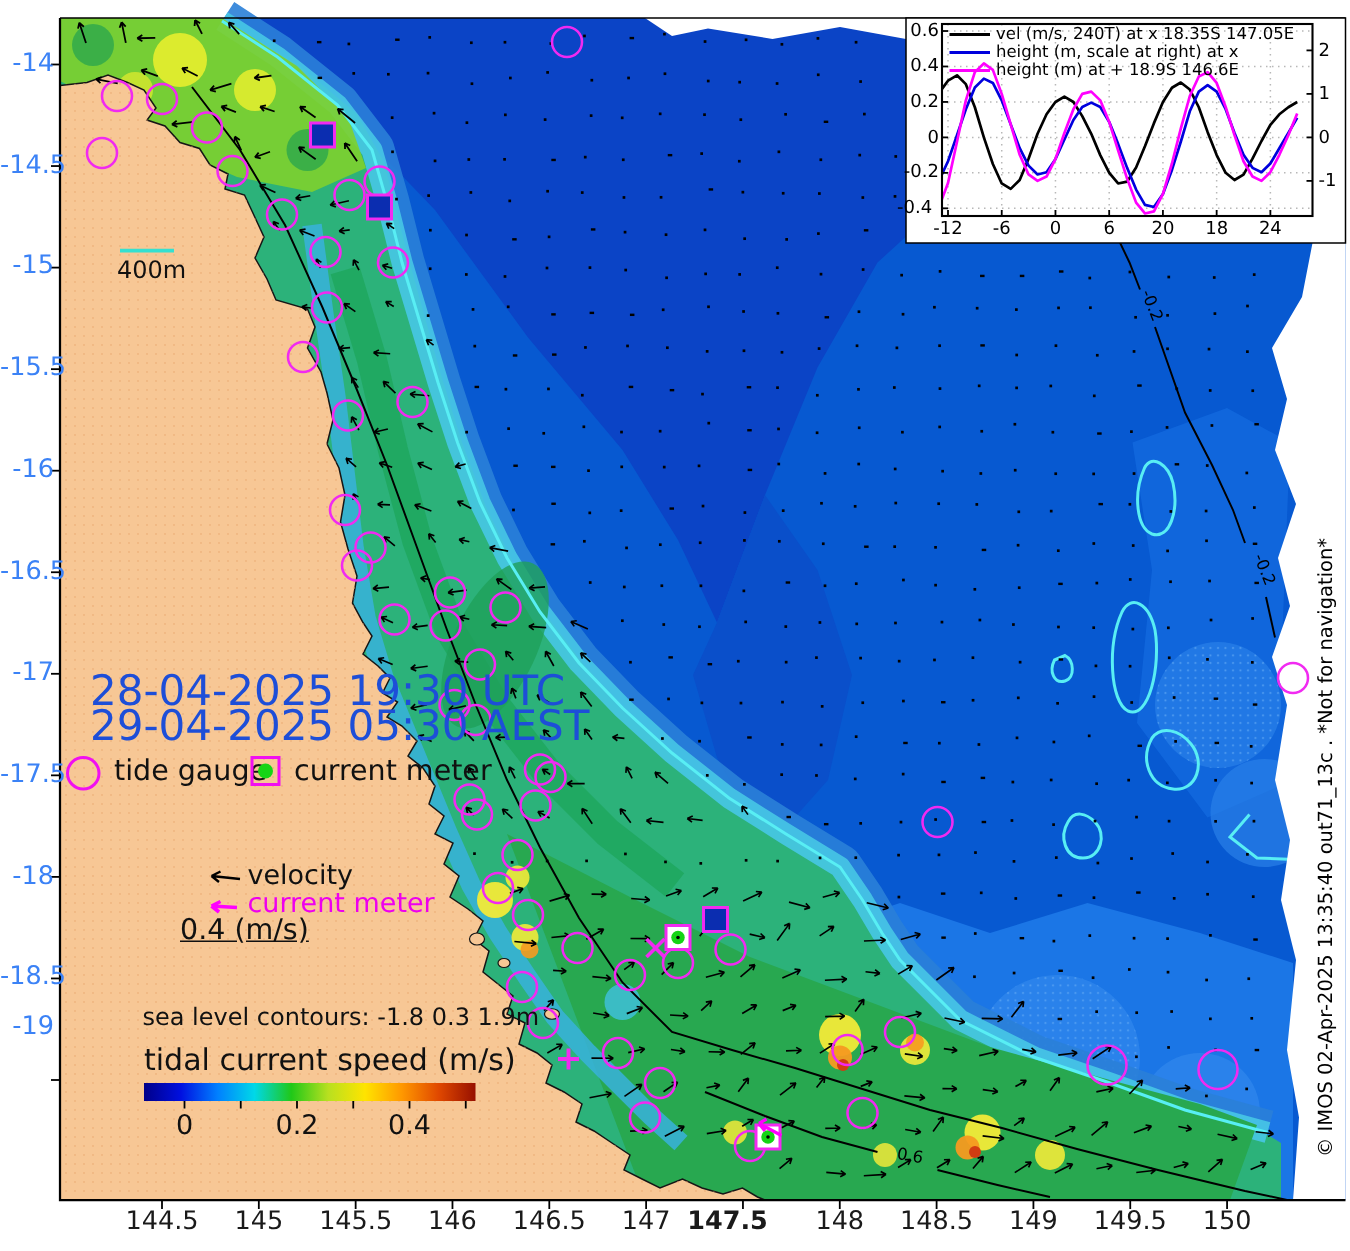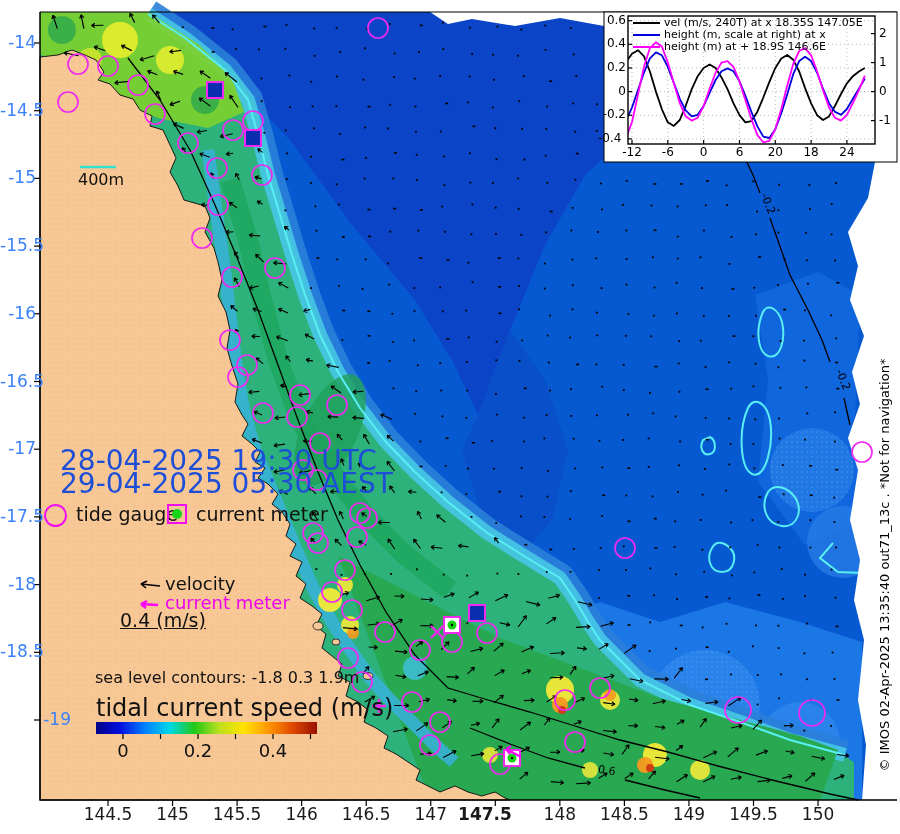--- a/index.html
+++ b/index.html
@@ -7,21 +7,21 @@
        font-family:"DejaVu Sans","Liberation Sans",sans-serif;color:#111;}
   #map-svg{position:absolute;left:0;top:0;}
   .lbl{position:absolute;white-space:nowrap;line-height:1.05;}
   .xtick{font-size:17px;width:70px;text-align:center;color:#1a1a1a;}
   .ytick{font-size:17px;width:36px;text-align:right;color:#3b82f6;}
   .date{font-size:28px;color:#1d4ed8;}
   .leglbl{font-size:19px;}
   .vel{font-size:18px;}
   .magenta{color:#ee00ee;}
   .note{font-size:16px;}
-  .cbtitle{font-size:24px;}
+  .cbtitle{font-size:20px;}
   .cbtick{font-size:18px;width:50px;text-align:center;}
   .scalebar{font-size:16px;}
   .credit{font-size:13px;color:#000;transform:translate(-50%,-50%) rotate(-90deg);}
   .inset-tick{font-size:12px;color:#000;}
   .inset-leg{font-size:11px;color:#000;}
   .ctlabel{font-size:11px;color:#000;}
   .swatch-circle{position:absolute;width:19px;height:19px;border:2px solid #f10ff1;border-radius:50%;}
   .swatch-square{position:absolute;width:16px;height:16px;border:2px solid #f10ff1;display:flex;align-items:center;justify-content:center;}
   .swatch-square .dot{width:10px;height:10px;border-radius:50%;background:#16d416;}
 </style>
@@ -959,21 +959,21 @@
       <div class="lbl ytick" style="left: 0px; top: 34px;">-14</div>
       <div class="lbl ytick" style="left: 0px; top: 101.7px;">-14.5</div>
       <div class="lbl ytick" style="left: 0px; top: 169.4px;">-15</div>
       <div class="lbl ytick" style="left: 0px; top: 237.1px;">-15.5</div>
       <div class="lbl ytick" style="left: 0px; top: 304.8px;">-16</div>
       <div class="lbl ytick" style="left: 0px; top: 372.5px;">-16.5</div>
       <div class="lbl ytick" style="left: 0px; top: 440.2px;">-17</div>
       <div class="lbl ytick" style="left: 0px; top: 507.9px;">-17.5</div>
       <div class="lbl ytick" style="left: 0px; top: 575.6px;">-18</div>
       <div class="lbl ytick" style="left: 0px; top: 643.3px;">-18.5</div>
-      <div class="lbl ytick" style="left: 0px; top: 711px; padding-left: 35px;">-19</div>
+      <div class="lbl ytick" style="left: 0px; top: 676px;">-19</div>
       <div class="lbl cbtick" style="left: 98px; top: 742px;">0</div>
       <div class="lbl cbtick" style="left: 173px; top: 742px;">0.2</div>
       <div class="lbl cbtick" style="left: 248px; top: 742px;">0.4</div>
       <div class="lbl ctlabel" style="left: 757px; top: 198px; transform: rotate(68deg);">-0.2</div>
       <div class="lbl ctlabel" style="left: 832px; top: 374px; transform: rotate(68deg);">-0.2</div>
       <div class="lbl ctlabel" style="left: 598px; top: 765px; transform: rotate(10deg);">0.6</div>
       <div class="lbl inset-tick" style="left: 620px; top: 146px; width: 24px; text-align: center;">-12</div>
       <div class="lbl inset-tick" style="left: 655.82px; top: 146px; width: 24px; text-align: center;">-6</div>
       <div class="lbl inset-tick" style="left: 691.64px; top: 146px; width: 24px; text-align: center;">0</div>
       <div class="lbl inset-tick" style="left: 727.46px; top: 146px; width: 24px; text-align: center;">6</div>

